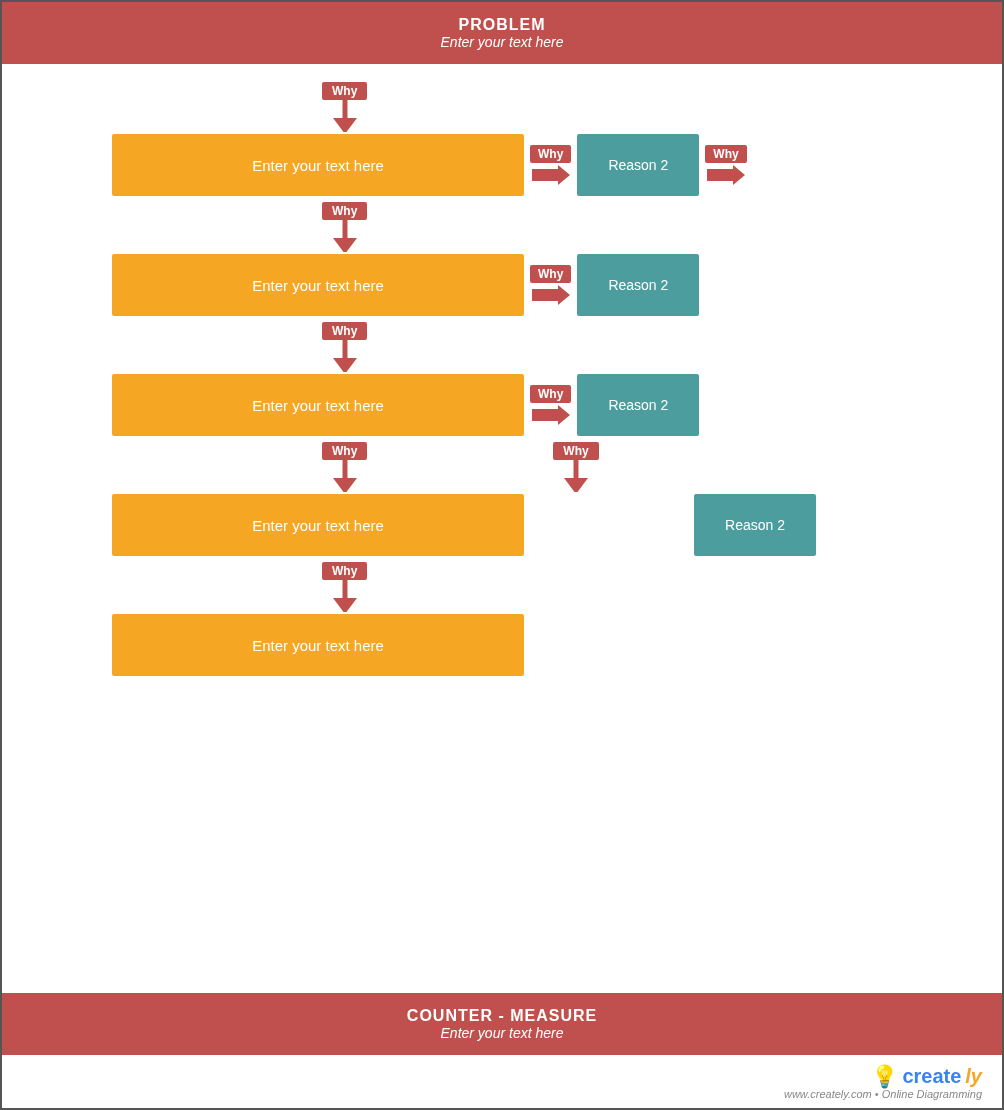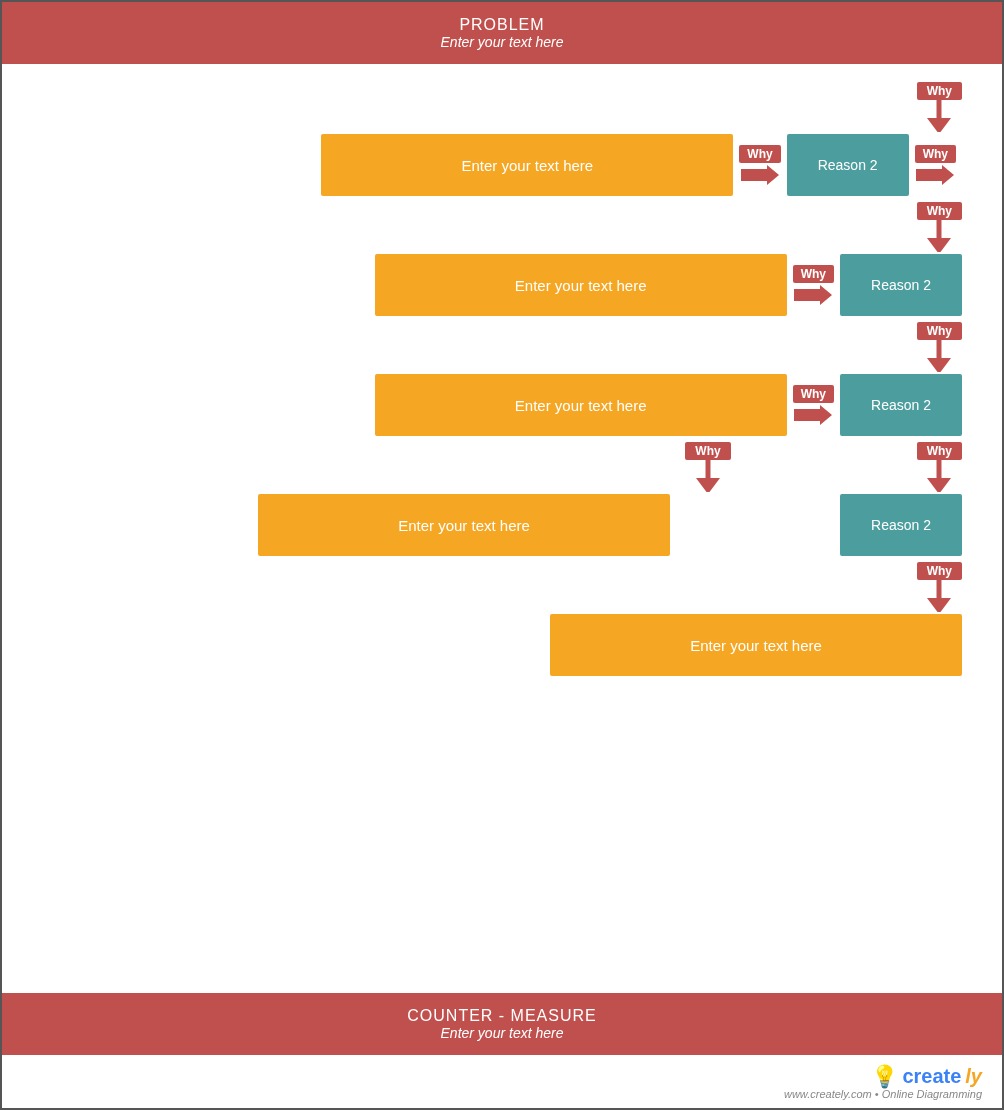--- a/index.html
+++ b/index.html
@@ -19,62 +19,62 @@
       flex-direction: column;
     }
     .header-banner {
       background: #c0504d;
       color: white;
       text-align: center;
       padding: 14px 20px;
     }
     .header-banner .title {
       font-size: 16px;
-      font-weight: normal;
+      font-weight: bold;
       letter-spacing: 1px;
     }
     .header-banner .subtitle {
       font-size: 14px;
       font-style: italic;
     }
     .main-content {
       flex: 1;
       padding: 10px 40px 20px 40px;
       background: #fff;
       position: relative;
     }
     .footer-banner {
       background: #c0504d;
       color: white;
       text-align: center;
       padding: 14px 20px;
     }
     .footer-banner .title {
       font-size: 16px;
-      font-weight: normal;
+      font-weight: bold;
       letter-spacing: 1px;
     }
     .footer-banner .subtitle {
       font-size: 14px;
       font-style: italic;
     }
   </style>
 </head>
 <body>
 
 <div class="page-wrapper">
 
   <div class="header-banner">
     <div class="title">PROBLEM</div>
     <div class="subtitle">Enter your text here</div>
   </div>
 
   <div class="main-content">
 
-    <div style="display:flex; flex-direction:column; align-items:flex-end;">
+    <div style="display:flex; flex-direction:column; align-items:flex-start;">
 
       <div style="display:flex; flex-direction:column; align-items:center; margin-left:280px; margin-top:8px; margin-bottom:2px;">
         <div style="background:#c0504d;color:white;font-size:12px;font-weight:bold;padding:2px 10px;border-radius:2px;">Why</div>
         <svg width="36" height="32">
           <defs>
               <marker id="ad1" markerWidth="8" markerHeight="8" refX="4" refY="4" orient="auto">
                 <polygon points="0,0 8,4 0,8" fill="#c0504d"></polygon>
               </marker>
             </defs>
           <line x1="18" y1="0" x2="18" y2="20" stroke="#c0504d" stroke-width="5"></line>

